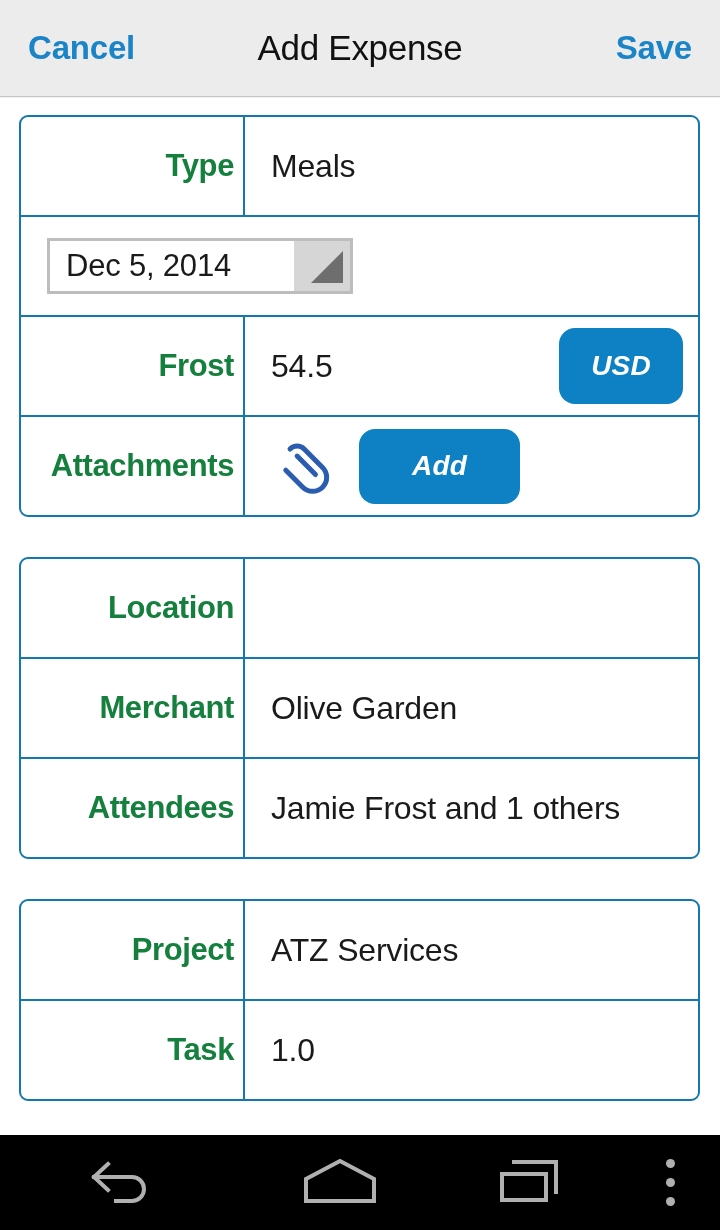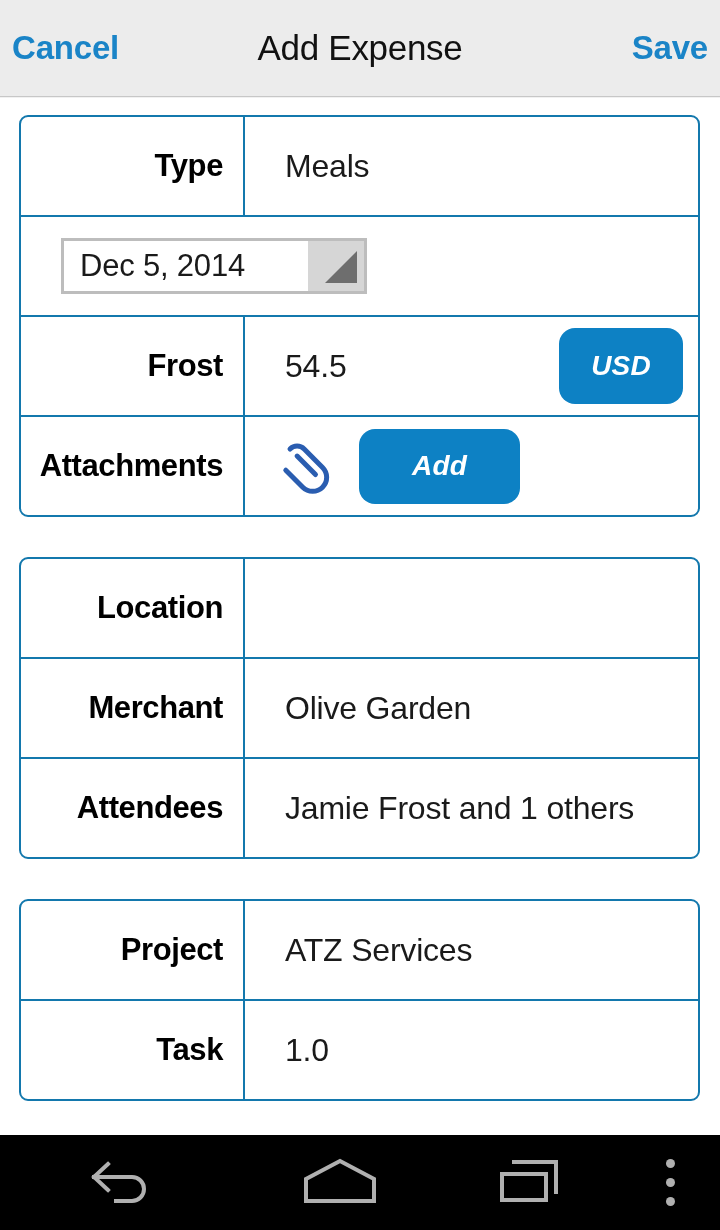--- a/index.html
+++ b/index.html
@@ -17,21 +17,21 @@
 
   
   .header {
     position: relative;
     height: 97px;
     background: #ececec;
     display: flex;
     align-items: center;
     justify-content: space-between;
     box-sizing: border-box;
-    padding: 0 12px;
+    padding: 0 28px;
     border-bottom: 1px solid #d8d8d8;
   }
   .header::after {
     content: "";
     position: absolute;
     left: 0; right: 0;
     bottom: -4px;
     height: 4px;
     background: linear-gradient(to bottom, rgba(0,0,0,0.09), rgba(0,0,0,0));
   }
@@ -86,32 +86,32 @@
   .row:last-child { border-bottom: none; }
 
   .row-label {
     width: 224px;
     min-width: 224px;
     box-sizing: border-box;
     border-right: 2px solid #1378ad;
     display: flex;
     align-items: center;
     justify-content: flex-end;
-    padding-right: 20px;
+    padding-right: 9px;
     font-size: 31px;
     font-weight: bold;
-    color: #000000;
+    color: #15803d;
     letter-spacing: -0.4px;
   }
   .row-value {
     flex: 1;
     box-sizing: border-box;
     display: flex;
     align-items: center;
-    padding-left: 40px;
+    padding-left: 26px;
     padding-right: 14px;
     font-size: 32px;
     color: #1a1a1a;
     letter-spacing: -0.2px;
   }
 
   
   .date-box {
     display: flex;
     align-items: stretch;

